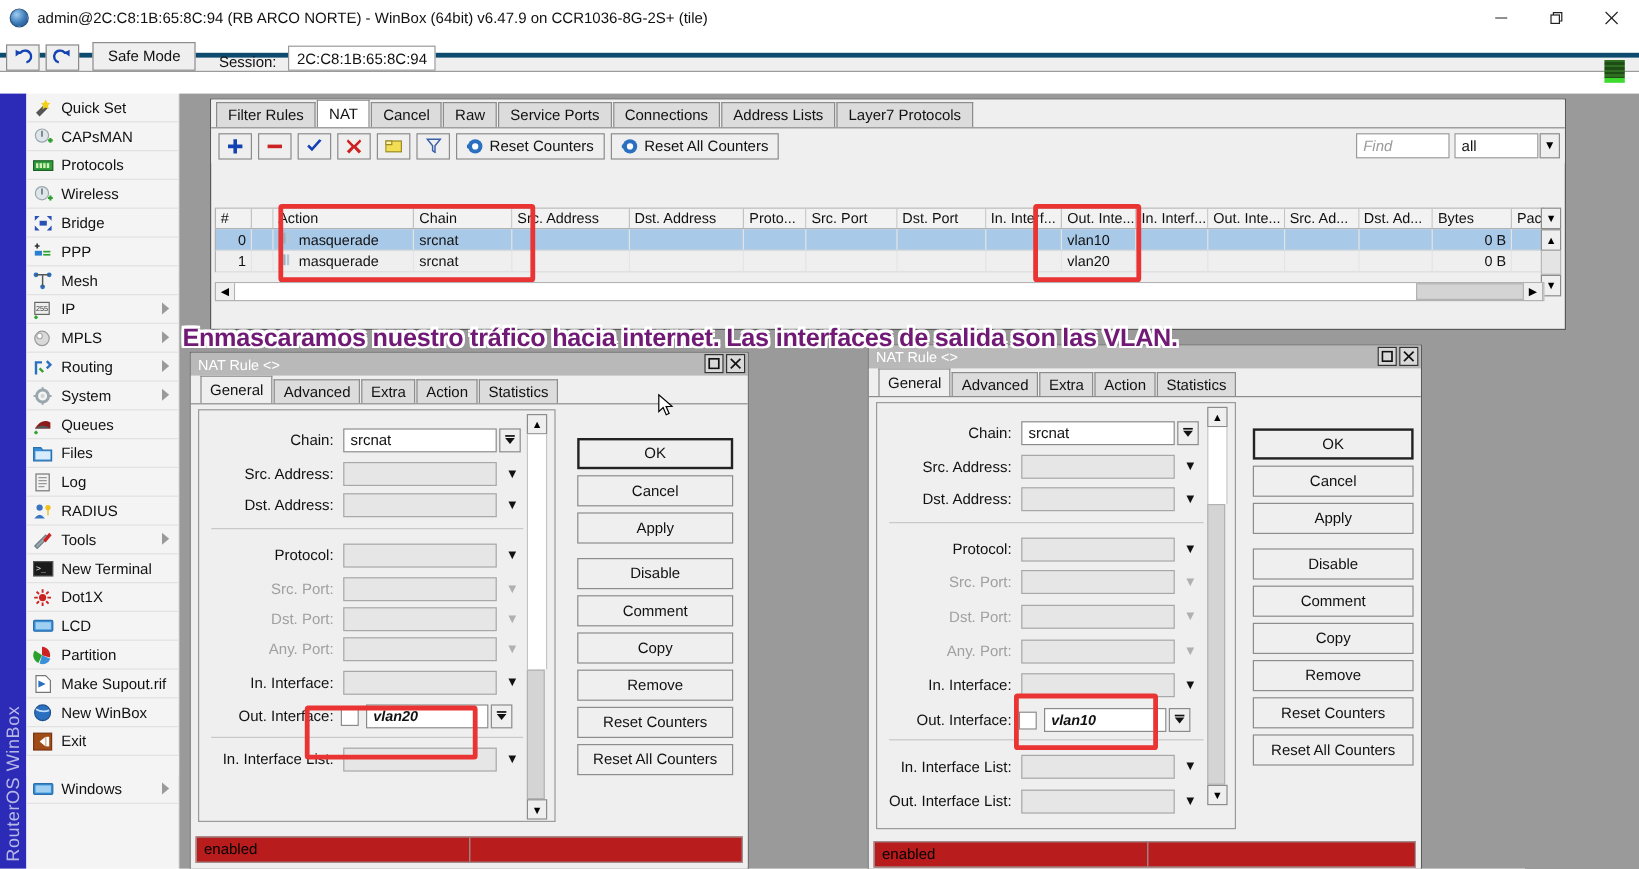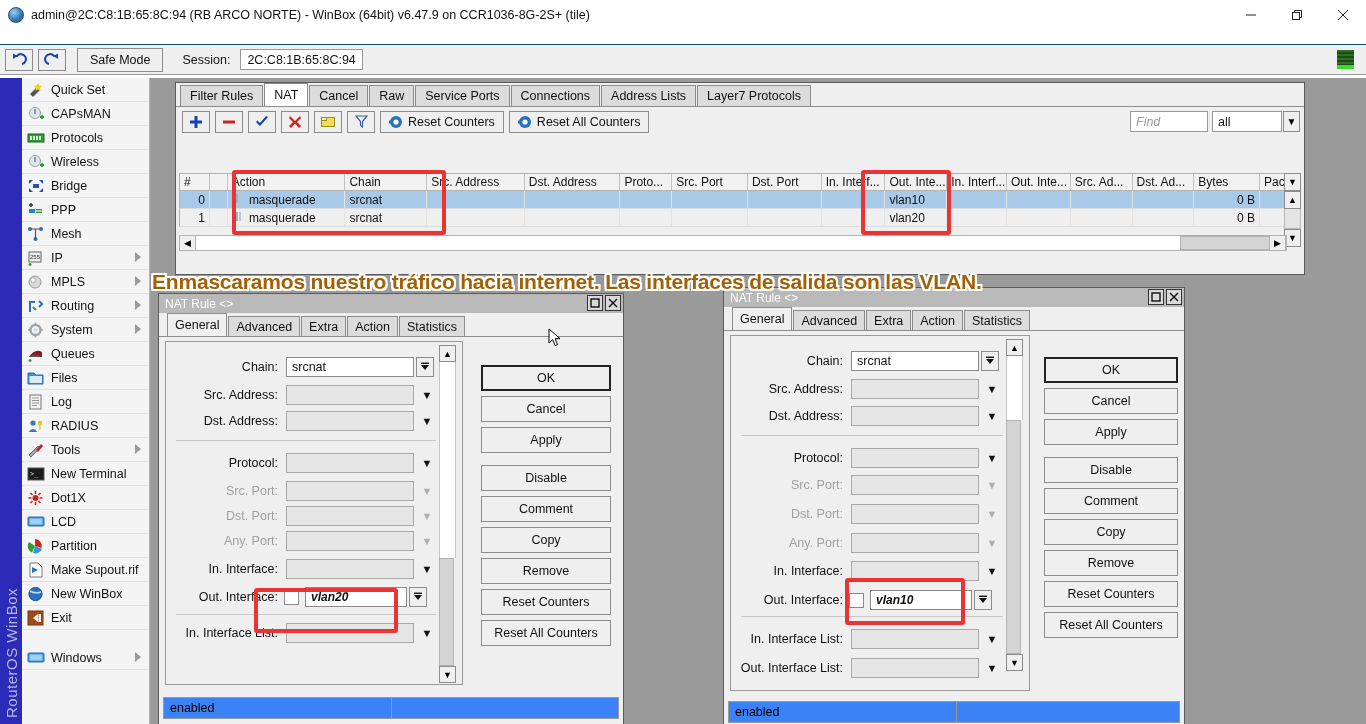--- a/index.html
+++ b/index.html
@@ -34,23 +34,23 @@
   }
   .wc svg { display:block; }
 
   .menubar {
     position: absolute; left: 0; top: 22px; width: 1366px; height: 22px;
     background: #ffffff; display: flex; align-items: center; padding-left: 6px;
   }
   .menubar .mi { padding: 2px 8px; font-size: 12.5px; color: #111; }
 
   .toolbar {
-    position: absolute; left: 0; top: 44px; width: 1366px; height: 31px;
-    background: #efefef; border-top: 1px solid #0c4a6e; border-bottom: 1px solid #9a9a9a;
-    display: flex; align-items: center; padding-left: 5px; gap: 5px;
+    position: absolute; left: 0; top: 44px; width: 1366px; height: 16px;
+    background: #efefef; border-top: 4px solid #0c4a6e; border-bottom: 1px solid #9a9a9a;
+    display: flex; align-items: flex-end; padding-left: 5px; gap: 5px;
   }
   .tbtn {
     width: 28px; height: 22px; background: #efefef; border: 1px solid #8c8c8c;
     display: flex; align-items: center; justify-content: center;
     color: #1442b4; font-size: 13px;
   }
   .safemode {
     height: 24px; padding: 0 12px; background: #efefef; border: 1px solid #8c8c8c;
     display: flex; align-items: center; font-size: 12.5px; color: #111; margin-left: 6px;
   }
@@ -185,21 +185,21 @@
   }
   .vsb-col {
     position: absolute; right: 3px; top: 90px; width: 17px; height: 78px;
   }
   .vsb-b { width: 17px; height: 18px; background: #efefef; border: 1px solid #8c8c8c; display:flex; align-items:center; justify-content:center; font-size:9px;}
   .vsb-t { width: 17px; height: 20px; background: #e4e4e4; border: 1px solid #b8b8b8; border-top:none;}
 
   
   .annot {
     position: absolute; left: 152px; top: 270px; width: 1120px;
-    font-size: 21px; font-weight: bold; color: #a16207;
+    font-size: 21px; font-weight: bold; color: #701a75;
     font-family: "Liberation Sans", sans-serif;
     white-space: nowrap; letter-spacing: -0.2px;
     text-shadow:
       -2px -2px 0 #fff, 2px -2px 0 #fff, -2px 2px 0 #fff, 2px 2px 0 #fff,
       0 -2px 0 #fff, 0 2px 0 #fff, -2px 0 0 #fff, 2px 0 0 #fff;
     z-index: 60;
   }
 
   
   .nat-win { position: absolute; background: #efefef; border: 1px solid #5a5a5a; z-index: 40; }
@@ -236,21 +236,21 @@
   }
   .fcheck { width: 15px; height: 15px; background: #ffffff; border: 1px solid #8a8a8a; }
   .hr-line { position: absolute; height: 1px; background: #c8c8c8; }
   .btncol { position: absolute; display: flex; flex-direction: column; }
   .dbtn {
     background: #efefef; border: 1px solid #8c8c8c; font-size: 12.5px; color: #111;
     display: flex; align-items: center; justify-content: center;
   }
   .dbtn.primary { border: 2px solid #222; }
   .nat-status {
-    position: absolute; display: flex; border: 1px solid #9a9a9a; background: #3b82f6;
+    position: absolute; display: flex; border: 1px solid #9a9a9a; background: #b91c1c;
   }
   .nat-status .s1 { border-right: 1px solid #9a9a9a; display:flex; align-items:center; padding-left:6px; font-size:12.5px; }
   .scrollcol { position: absolute; width: 17px; }
   .sc-btn { width: 17px; height: 17px; background: #efefef; border: 1px solid #8c8c8c; display:flex; align-items:center; justify-content:center; font-size:9px; }
   .sc-track { width: 17px; background: #ffffff; border-left: 1px solid #c4c4c4; border-right: 1px solid #c4c4c4; }
   .sc-thumb { width: 15px; background: #d4d4d4; border: 1px solid #b2b2b2; }
 
   
   .redbox { position: absolute; border: 4px solid #ea3333; border-radius: 3px; z-index: 70; pointer-events:none; }
   .cursor { position: absolute; z-index: 90; }

